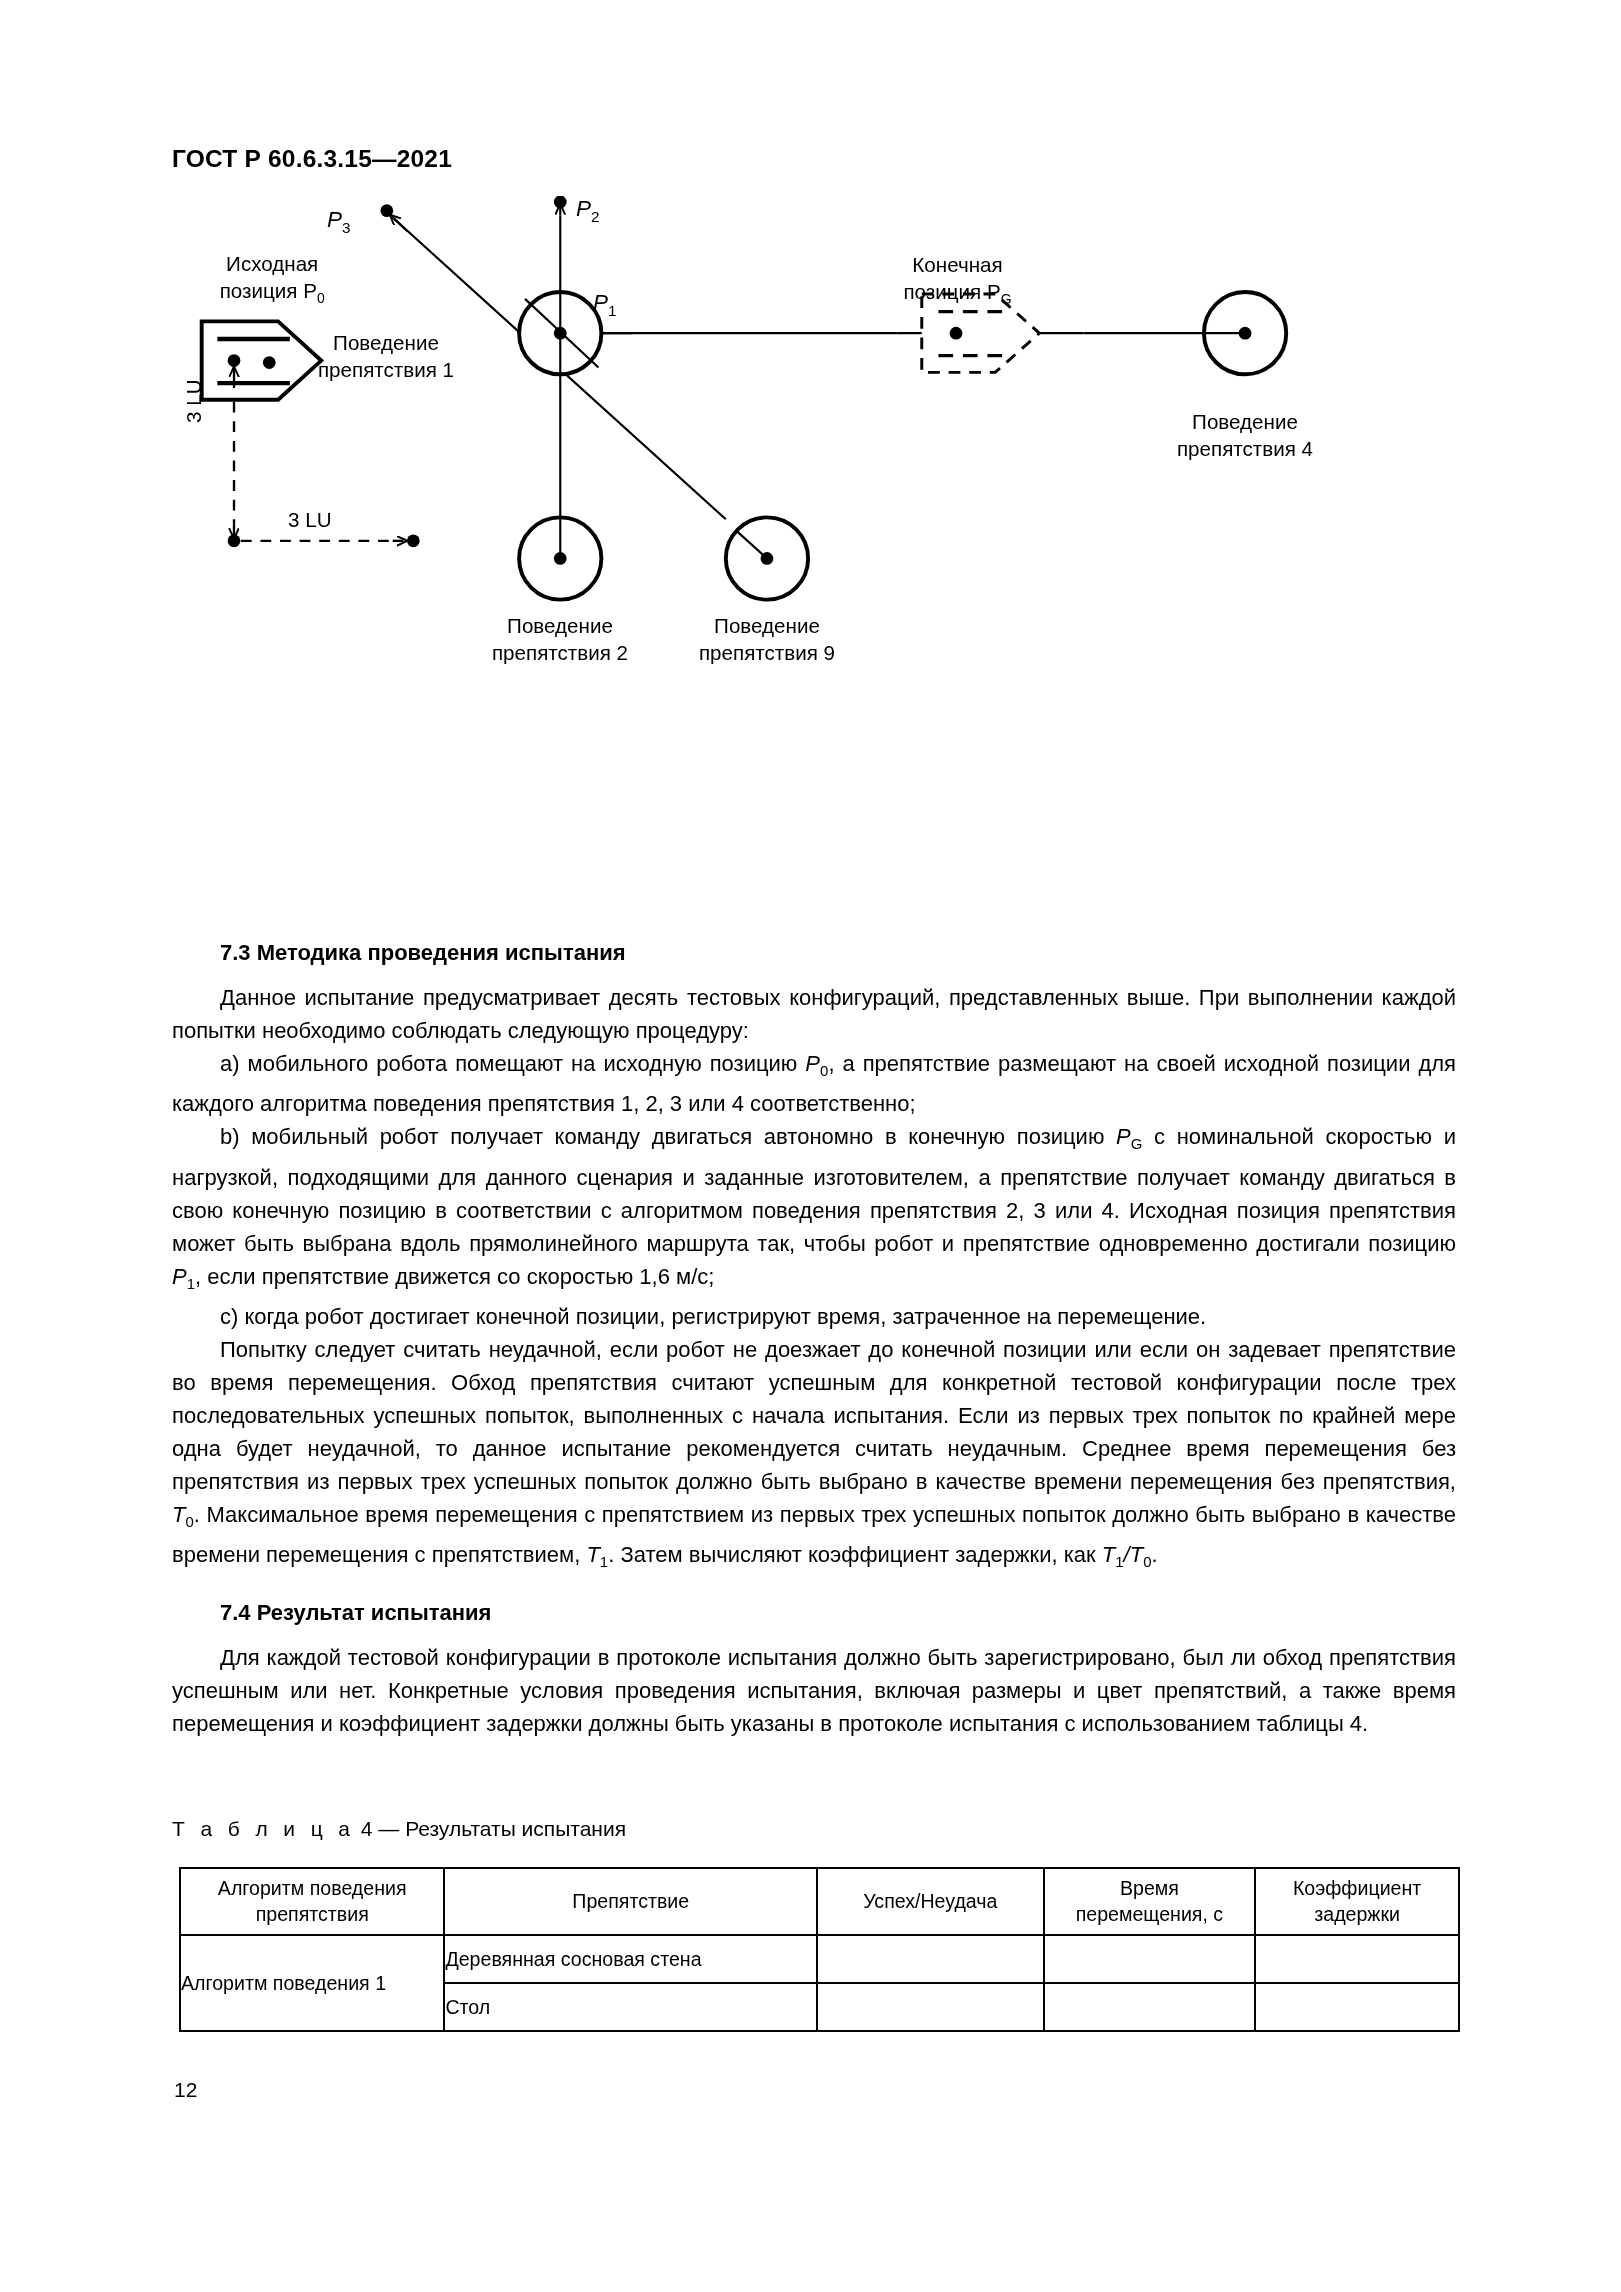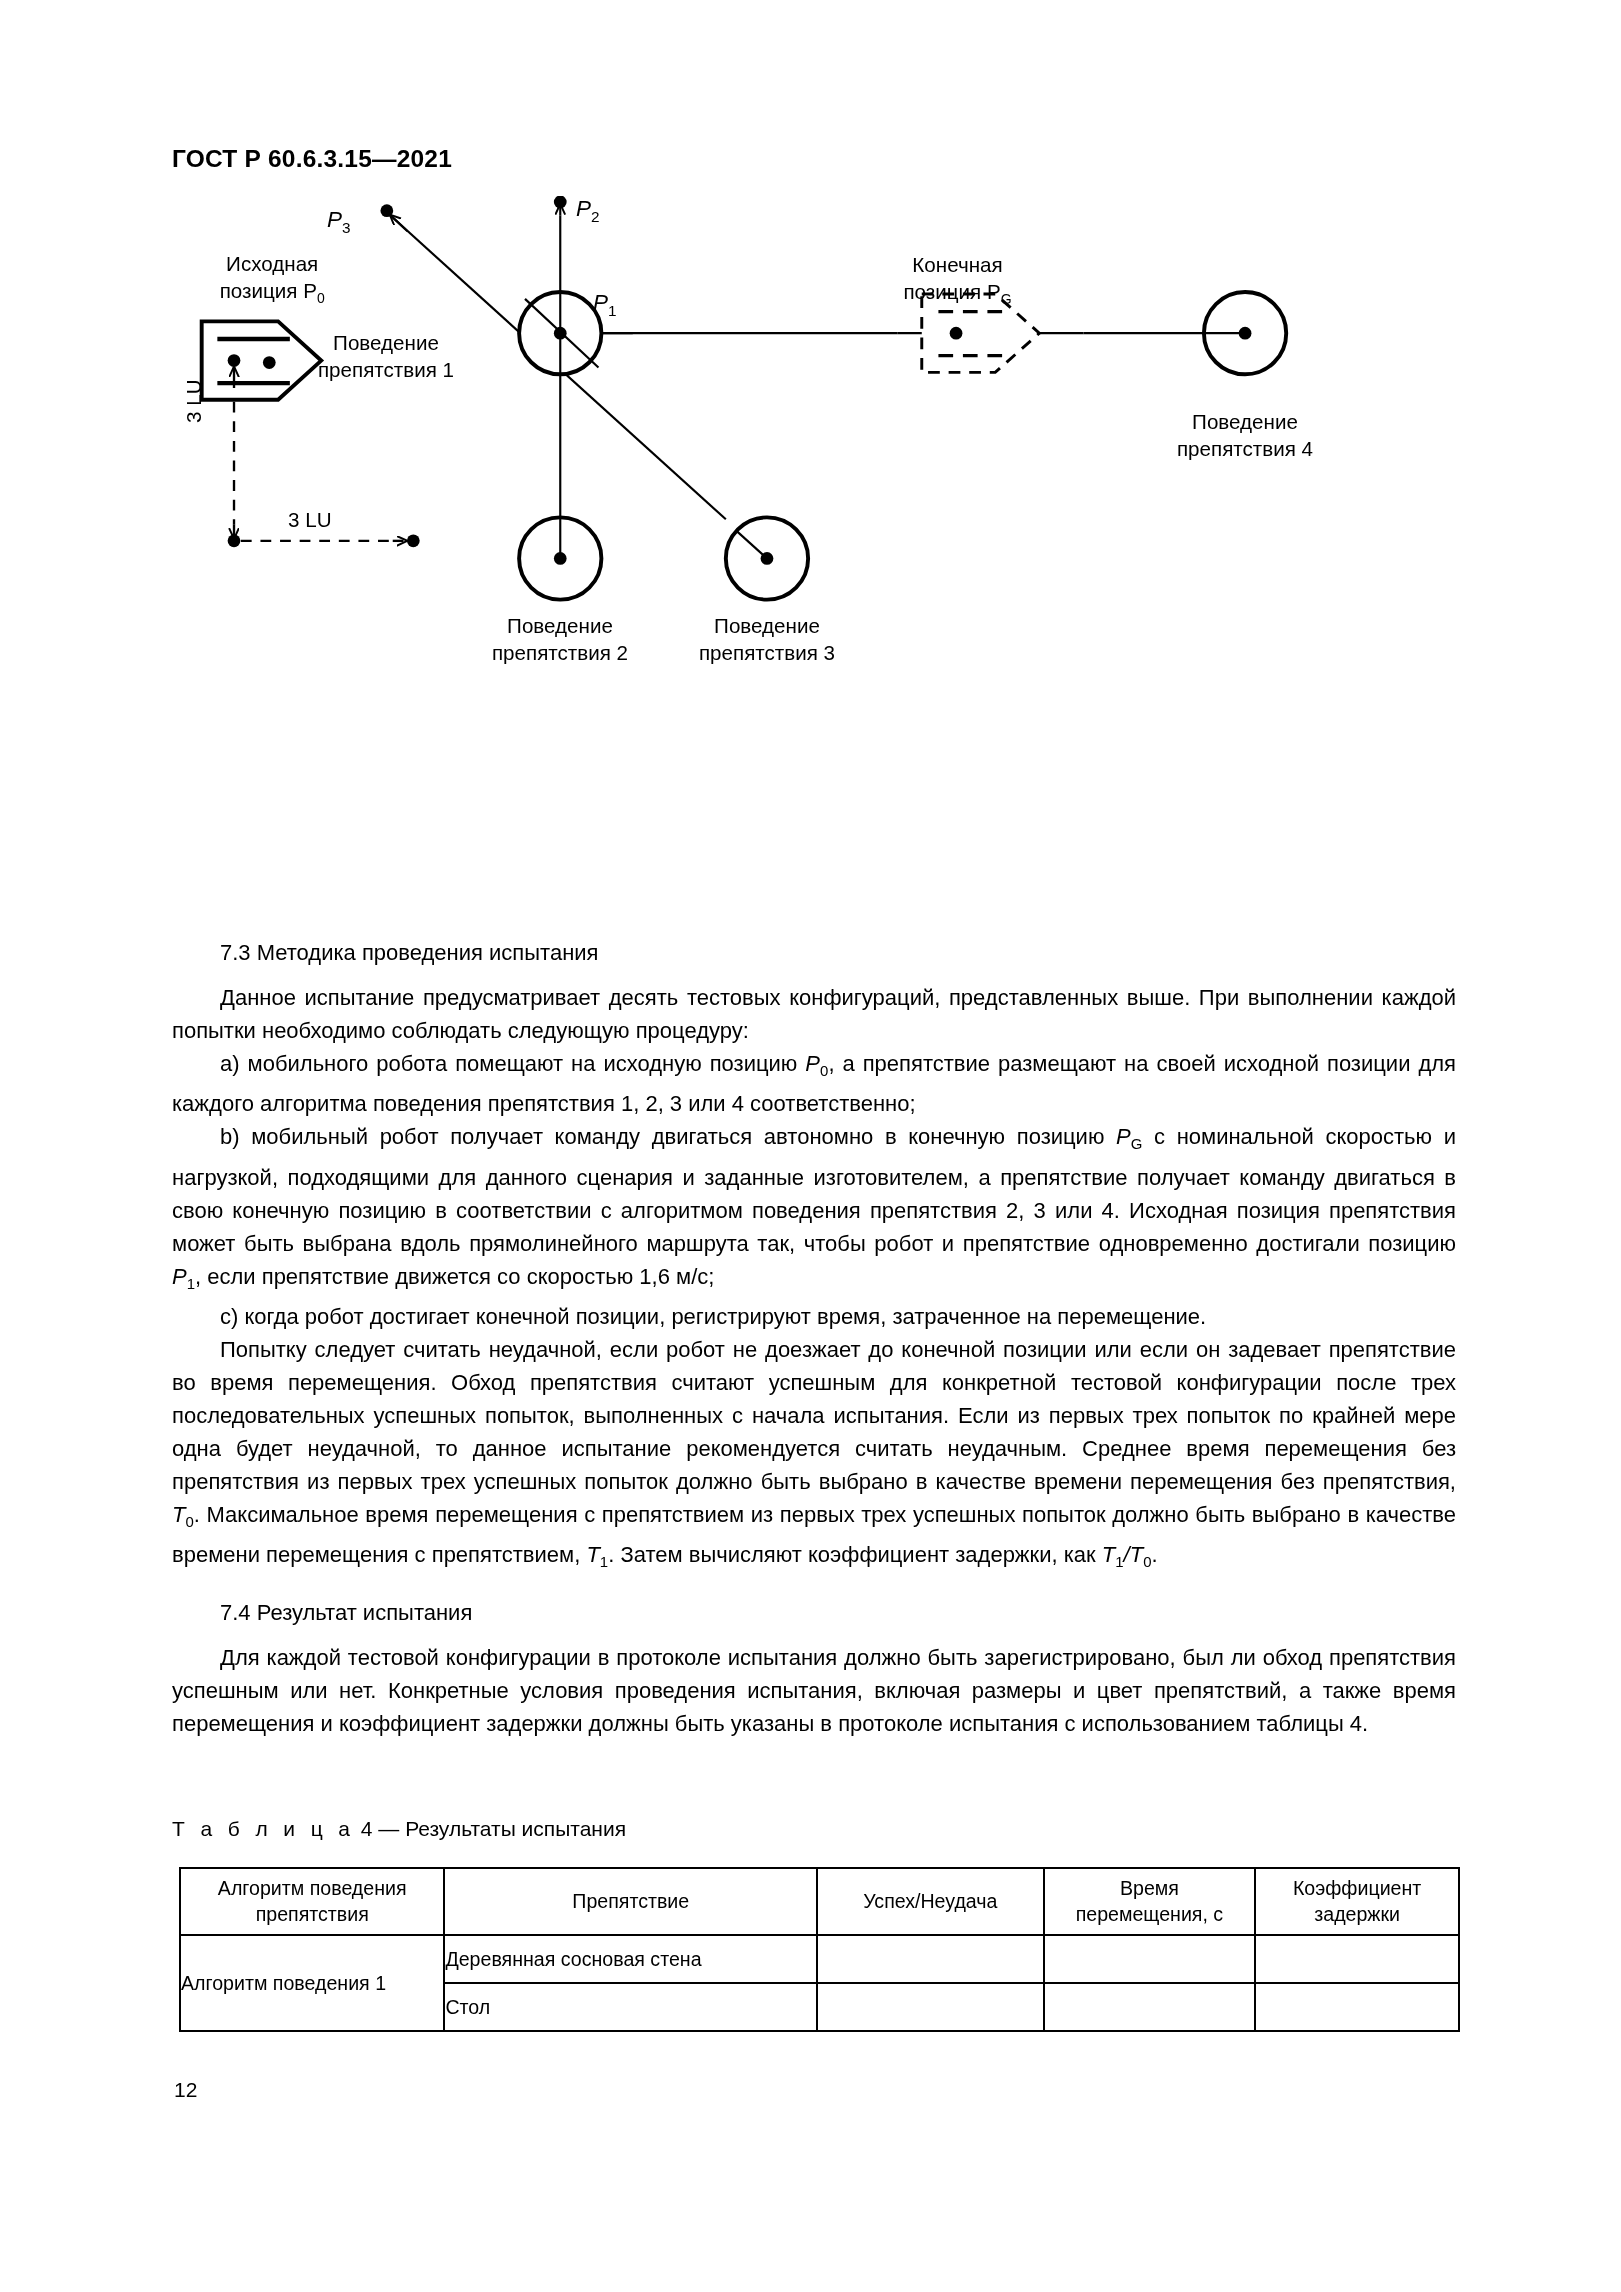--- a/index.html
+++ b/index.html
@@ -51,21 +51,21 @@
 
   
   .content {
     position: absolute;
     left: 172px;
     top: 936px;
     width: 1284px;
   }
   h3.sec {
     font-size: 22px;
-    font-weight: normal;
+    font-weight: bold;
     margin: 0 0 0 0;
     padding: 0;
     text-indent: 48px;
     line-height: 33px;
   }
   p.body {
     font-size: 22px;
     margin: 0;
     padding: 0;
     line-height: 33px;
@@ -220,21 +220,21 @@
       <span>препятствия 1</span>
     </div>
 
     <div style="position:absolute;left:290px;top:416px;font-size:20.6px;line-height:27.4px;text-align:center;width:196px;">
       <span>Поведение</span><br>
       <span>препятствия 2</span>
     </div>
 
     <div style="position:absolute;left:497px;top:416px;font-size:20.6px;line-height:27.4px;text-align:center;width:196px;">
       <span>Поведение</span><br>
-      <span>препятствия 3</span>
+      <span>препятствия 9</span>
     </div>
 
     <div style="position:absolute;left:975px;top:212px;font-size:20.6px;line-height:27.4px;text-align:center;width:196px;">
       <span>Поведение</span><br>
       <span>препятствия 4</span>
     </div>
 
     <div style="position:absolute;left:9.8px;top:227px;font-size:20.6px;transform:rotate(-90deg);transform-origin:left top;">3 LU</div>
 
     <div style="position:absolute;left:116px;top:312px;font-size:20.6px;">3 LU</div>

